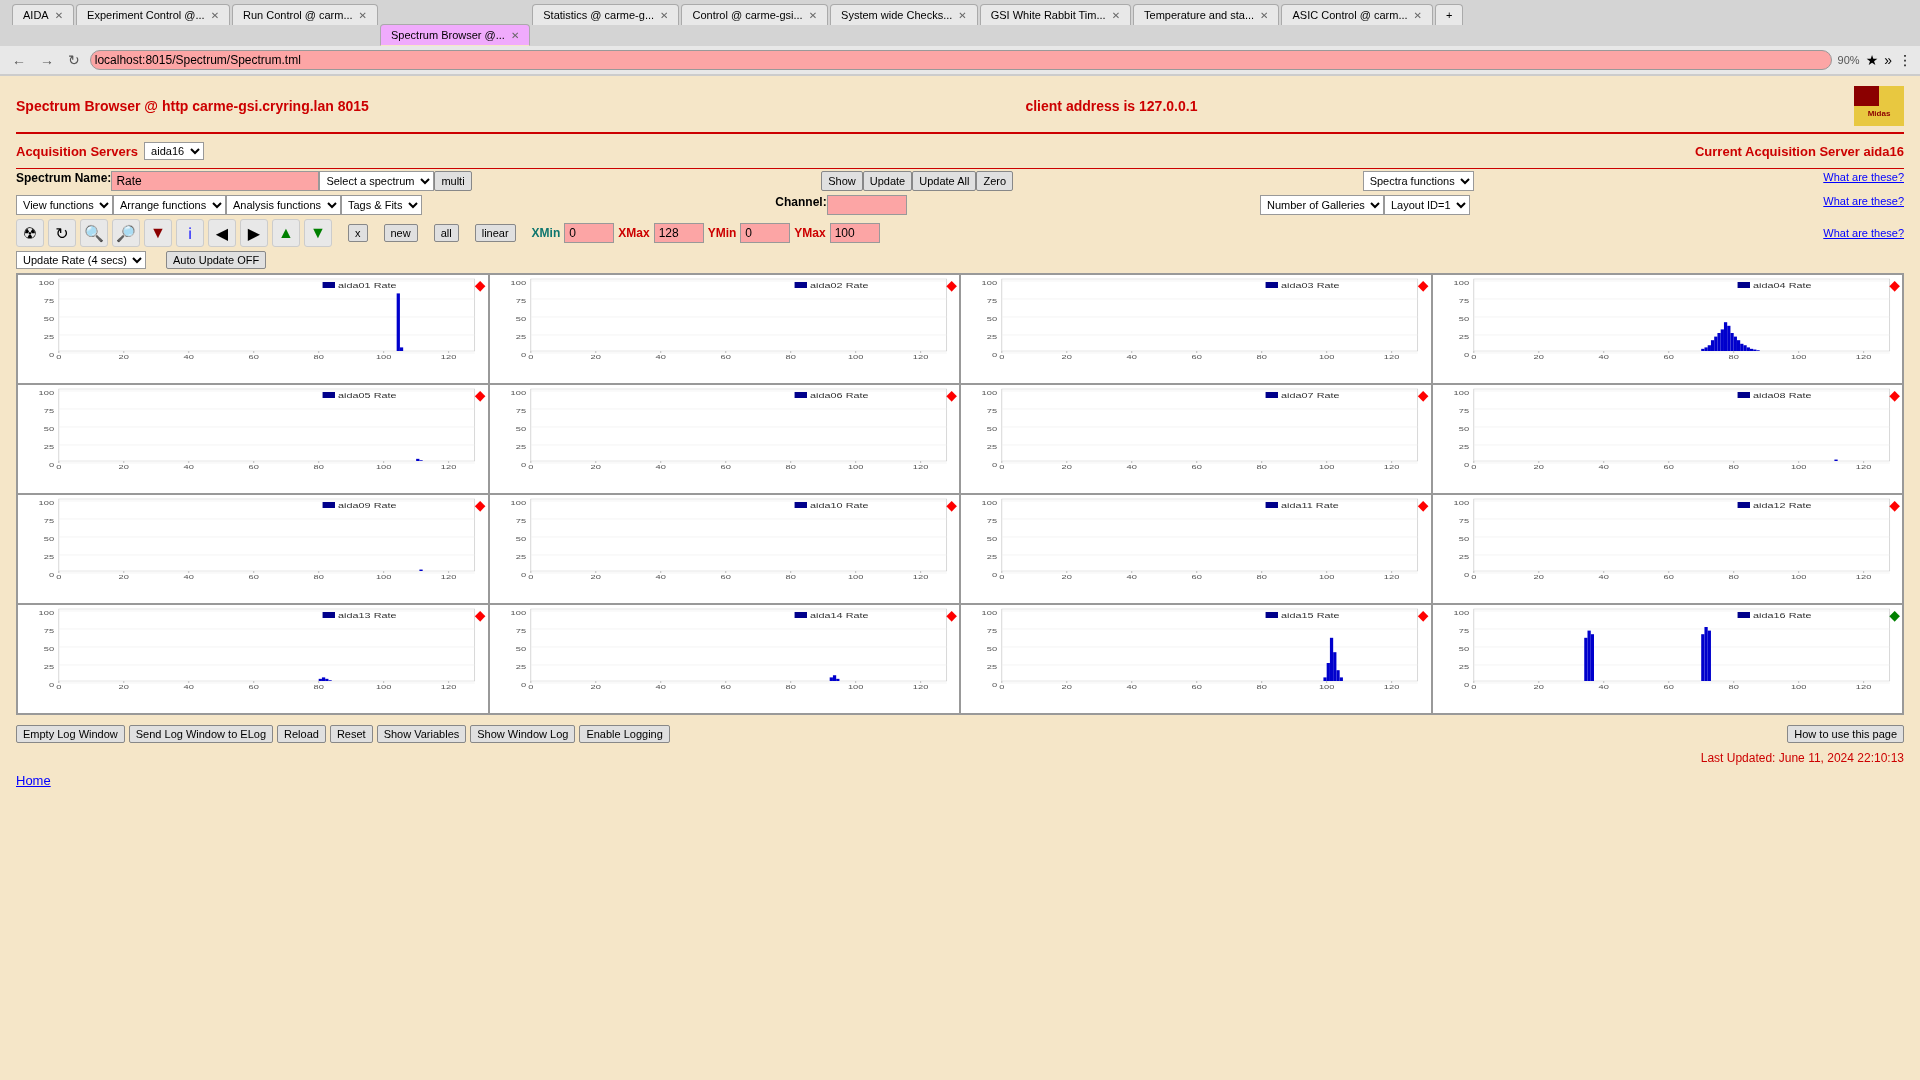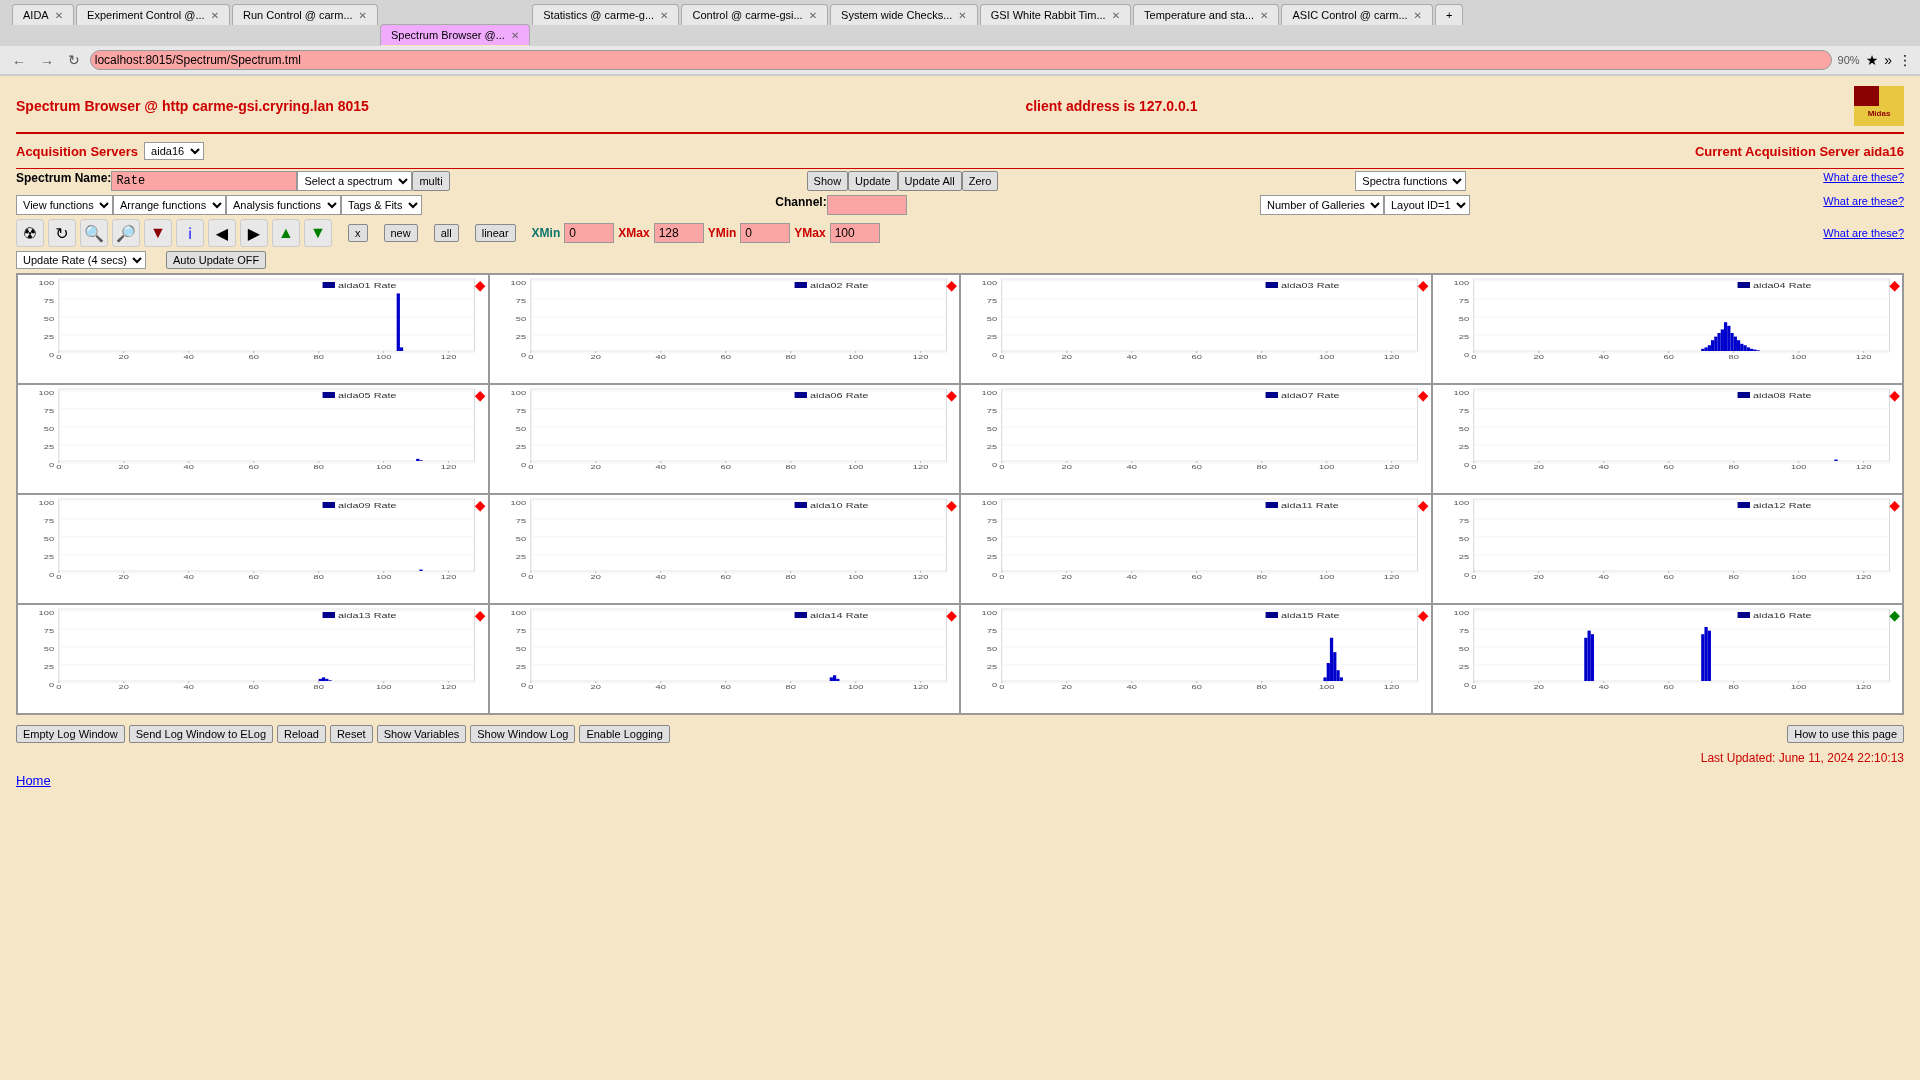--- a/index.html
+++ b/index.html
@@ -29,21 +29,21 @@
     .acq-label { color: #cc0000; font-size: 13px; font-weight: bold; }
     .acq-current { color: #cc0000; font-size: 13px; font-weight: bold; }
 
     
     .controls-row { display: flex; gap: 0; margin-bottom: 4px; flex-wrap: wrap; }
     .ctrl-label { font-weight: bold; font-size: 12px; }
     input[type=text] { border: 1px solid #999; padding: 2px 4px; font-size: 12px; background: #fca5a5; }
     select { font-size: 11px; padding: 1px 2px; border: 1px solid #999; background: white; cursor: pointer; }
     button { font-size: 11px; padding: 2px 6px; border: 1px solid #888; background: #e0e0e0; cursor: pointer; border-radius: 2px; }
 
-    .spectrum-name-input { width: 186px; font-family: Liberation Mono, monospace; }
+    .spectrum-name-input { width: 208px; }
     .channel-input { width: 80px; }
     .xmin-input, .xmax-input, .ymin-input, .ymax-input { width: 50px; }
 
     .toolbar-row { display: flex; align-items: center; gap: 4px; margin-bottom: 4px; flex-wrap: wrap; }
 
     
     .icon-btn { display: inline-flex; align-items: center; justify-content: center; width: 28px; height: 28px; cursor: pointer; border: 1px solid #ccc; background: #e8e8e8; border-radius: 3px; font-size: 16px; }
 
     .what-label { color: blue; font-size: 11px; cursor: pointer; text-decoration: underline; margin-left: auto; }
 

